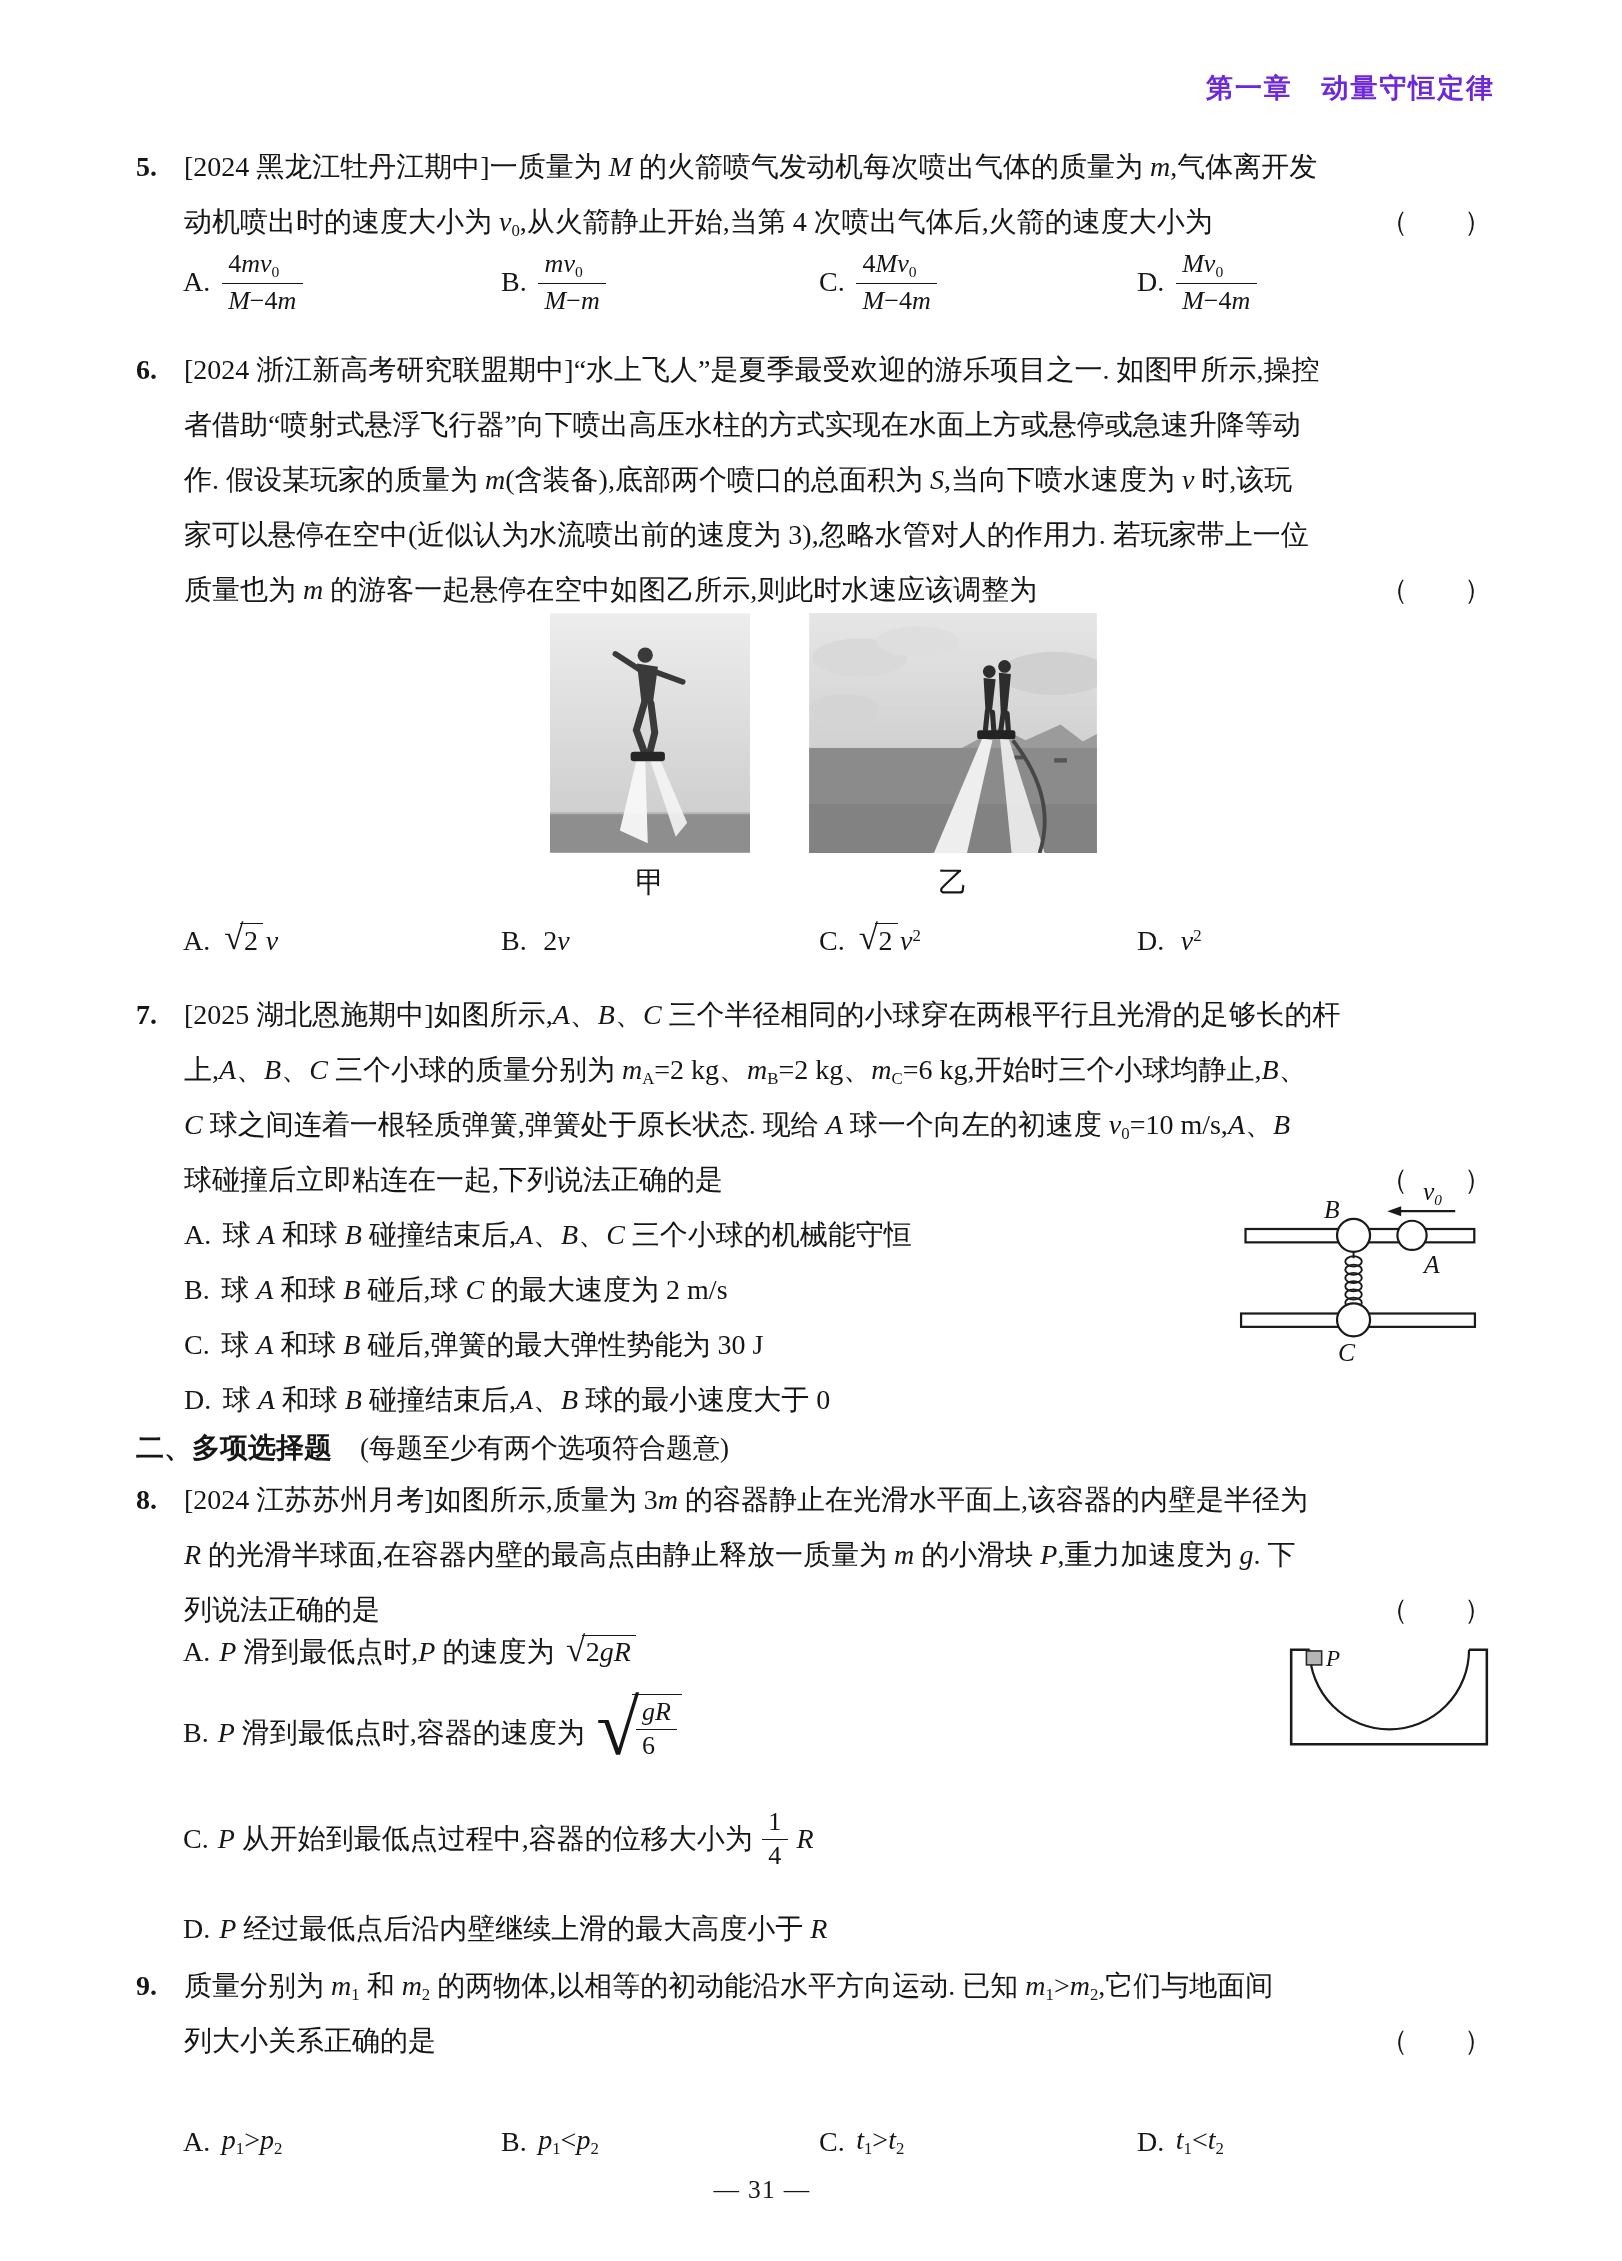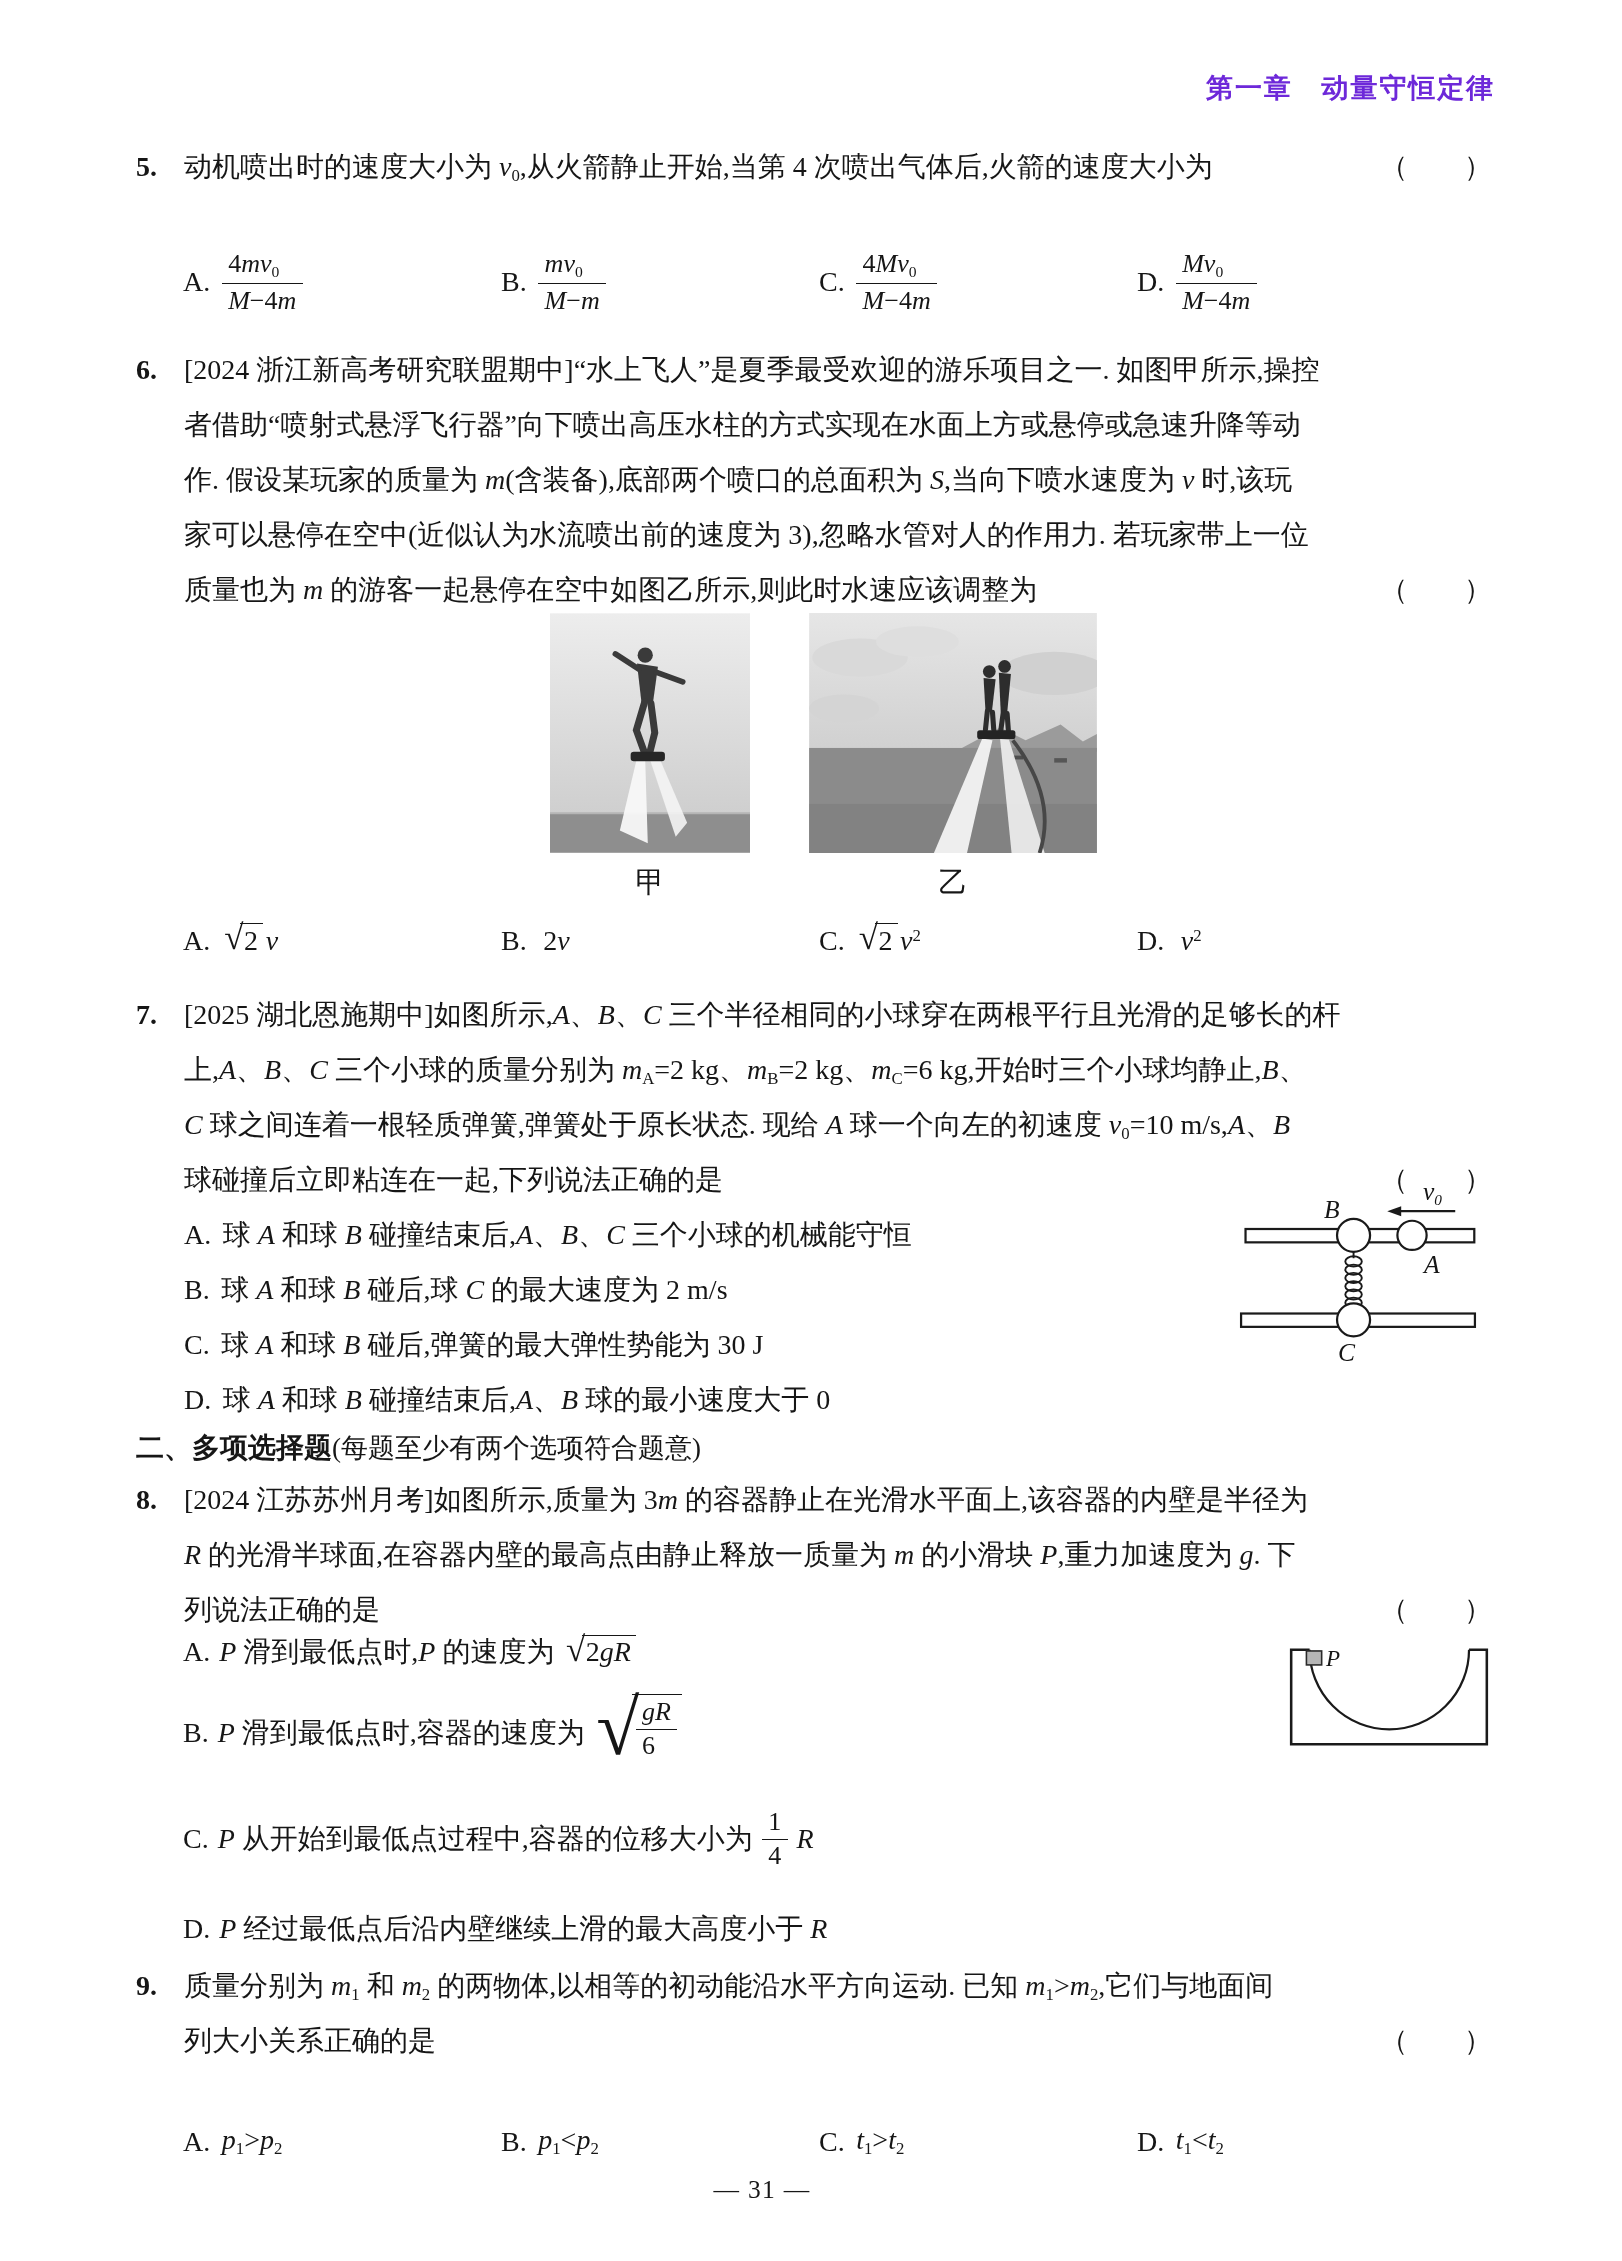--- a/index.html
+++ b/index.html
@@ -9,21 +9,21 @@
   .hdr{position:absolute;top:70px;right:127px;
        font-family:"Liberation Sans","DejaVu Sans",sans-serif;
        font-weight:bold;font-size:27px;color:#6d28d9;letter-spacing:1.9px;}
   .q{position:absolute;left:136px;width:1356px;}
   .qnum{position:absolute;left:0;top:0;font-weight:bold;line-height:55px;}
   .para{margin-left:48px;}
   .line{height:55px;line-height:55px;white-space:nowrap;}
   .flexline{display:flex;justify-content:space-between;gap:7px;}
   .sechead{position:absolute;left:136px;top:1420px;height:55px;line-height:55px;white-space:nowrap;}
   .sectitle{font-family:"Liberation Sans","DejaVu Sans",sans-serif;font-weight:bold;}
-  .secnote{font-size:27px;}
+  .secnote{font-size:27px;margin-left:28px;}
   .optrow{position:absolute;left:183px;width:1309px;display:flex;align-items:center;}
   .opt{flex:0 0 318px;display:flex;align-items:center;white-space:nowrap;}
   .optlabel{margin-right:11.5px;}
   .optline .optlabel{margin-right:11.5px;}
   i{font-style:italic;font-family:"Liberation Serif","DejaVu Serif",serif;}
   sub{font-size:0.6em;vertical-align:-0.3em;}
   sup{font-size:0.6em;vertical-align:0.55em;}
   .frac{display:inline-block;text-align:left;vertical-align:middle;font-size:0.93em;}
   .fnum{display:block;padding:0 6.4px 3.2px;line-height:1.05;}
   .fden{display:block;border-top:1.9px solid #161616;padding:2.5px 6.4px 0;line-height:1.05;}
@@ -46,20 +46,21 @@
 </head>
 <body>
 
 <div class="page">
 
   <div class="hdr">第一章　动量守恒定律</div>
 
   <section class="q" style="top:139px">
     <span class="qnum">5.</span>
     <div class="para">
+      <div class="line">[2024 黑龙江牡丹江期中]一质量为 <i>M</i> 的火箭喷气发动机每次喷出气体的质量为 <i>m</i>,气体离开发</div>
       <div class="line flexline">
         <span>动机喷出时的速度大小为 <i>v</i><sub>0</sub>,从火箭静止开始,当第 4 次喷出气体后,火箭的速度大小为</span>
         <span class="blank">（　　）</span>
       </div>
     </div>
   </section>
 
   <div class="optrow" style="top:244px;height:76px">
     <div class="opt">
       <span class="optlabel">A.</span>

